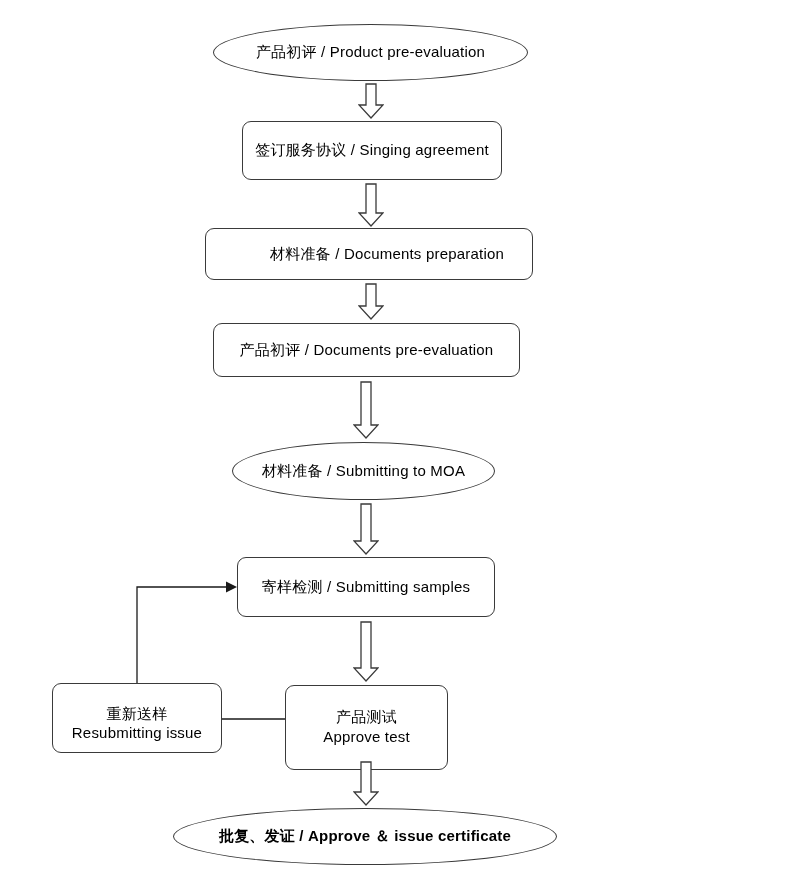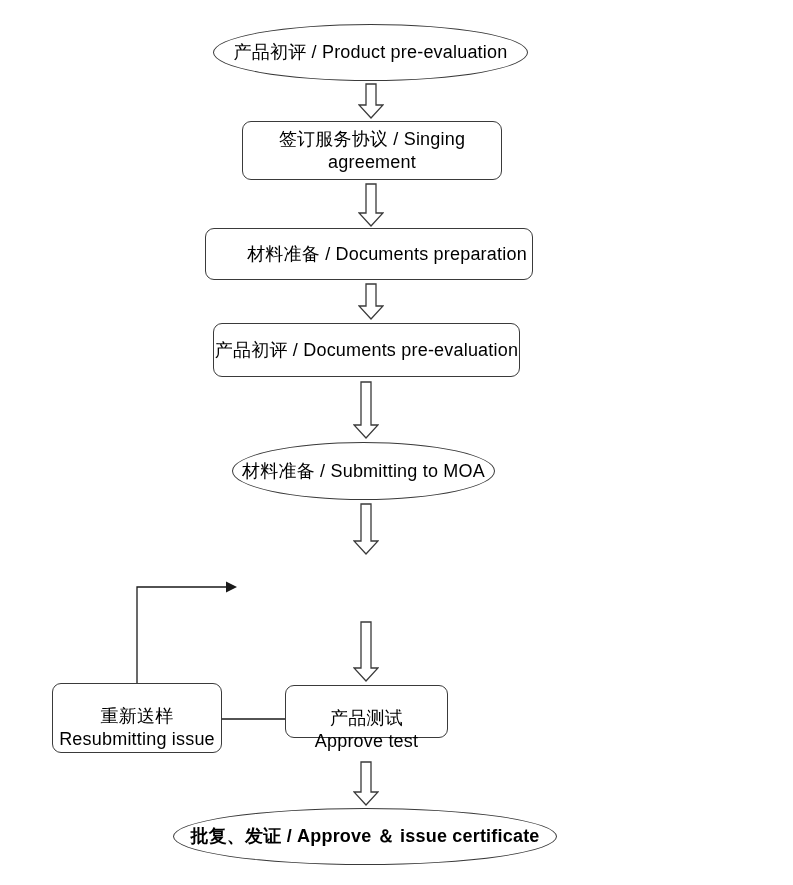--- a/index.html
+++ b/index.html
@@ -18,39 +18,39 @@
   .node {
     position: absolute;
     box-sizing: border-box;
     background: #ffffff;
     border: 1.3px solid #3a3a3a;
     color: #000000;
     display: flex;
     align-items: center;
     justify-content: center;
     text-align: center;
-    font-size: 18px;
+    font-size: 15px;
     letter-spacing: 0.2px;
     line-height: 1.25;
   }
   .oval { border-radius: 50%; }
   .rect { border-radius: 9px; }
   .two-line {
     flex-direction: column;
     justify-content: space-evenly;
     padding: 21px 4px;
   }
   
   .n1 { left: 213px; top: 24px;  width: 315px; height: 57px; }
   .n2 { left: 242px; top: 121px; width: 260px; height: 59px; }
   .n3 { left: 205px; top: 228px; width: 328px; height: 52px; padding-left: 36px; }
   .n4 { left: 213px; top: 323px; width: 307px; height: 54px; }
   .n5 { left: 232px; top: 442px; width: 263px; height: 58px; }
   .n6 { left: 237px; top: 557px; width: 258px; height: 60px; }
-  .n7 { left: 285px; top: 685px; width: 163px; height: 53px; }
+  .n7 { left: 285px; top: 685px; width: 163px; height: 85px; }
   .n8 { left: 52px;  top: 683px; width: 170px; height: 70px; }
   .n9 { left: 173px; top: 808px; width: 384px; height: 57px; font-weight: bold; }
   
   .block-arrow { position: absolute; display: block; }
   .block-arrow polygon {
     fill: #ffffff;
     stroke: #3a3a3a;
     stroke-width: 1.3;
     stroke-linejoin: miter;
   }
@@ -103,20 +103,21 @@
   <svg class="block-arrow a4" width="26" height="58">
       <polygon points="8,1 18,1 18,44 25,44 13,57 1,44 8,44"></polygon>
     </svg>
 
   <div class="node oval n5">材料准备 / Submitting to MOA</div>
 
   <svg class="block-arrow a5" width="26" height="52">
       <polygon points="8,1 18,1 18,38 25,38 13,51 1,38 8,38"></polygon>
     </svg>
 
+  <div class="node rect n6">寄样检测 / Submitting samples</div>
 
   <svg class="block-arrow a6" width="26" height="61">
       <polygon points="8,1 18,1 18,47 25,47 13,60 1,47 8,47"></polygon>
     </svg>
 
   <div class="node rect two-line n7">
     <span>产品测试</span>
     <span>Approve test</span>
   </div>
 

